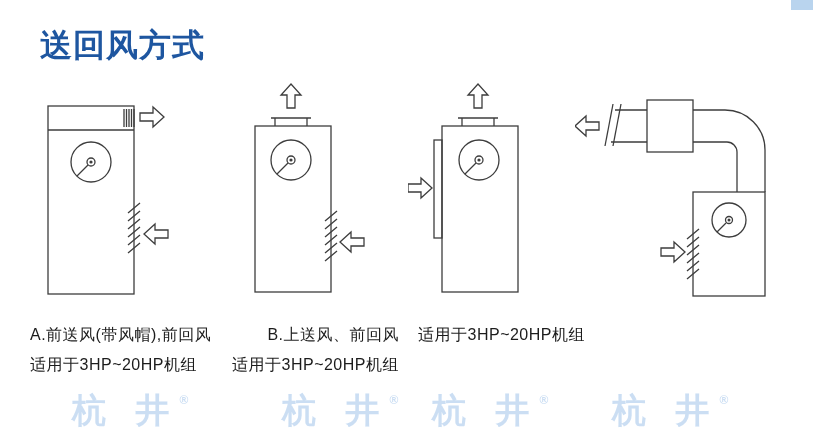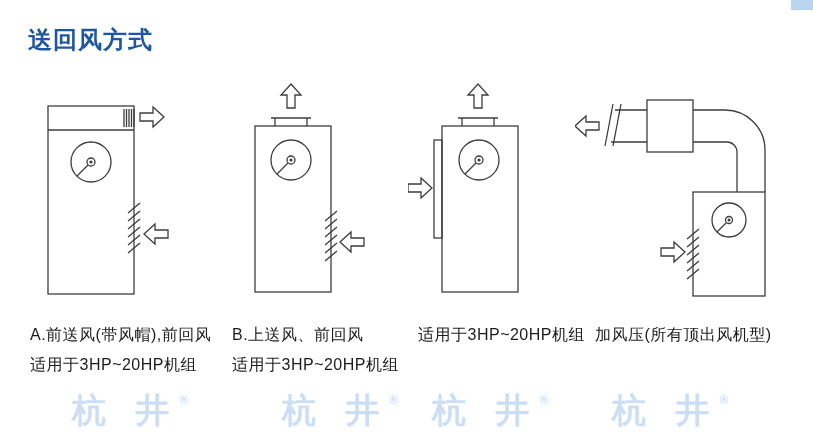--- a/index.html
+++ b/index.html
@@ -9,22 +9,22 @@
   }
   *{margin:0;padding:0;box-sizing:border-box;}
   html,body{width:813px;height:436px;}
   body{
     position:relative;
     background:#ffffff;
     font-family:"Liberation Sans","DejaVu Sans",sans-serif;
     overflow:hidden;
   }
   .page-title{
-    position:absolute;left:28px;top:24px;
-    font-size:24px;font-weight:700;
+    position:absolute;left:40px;top:24px;
+    font-size:32px;font-weight:700;
     color:var(--title_accent);
     letter-spacing:1px;
   }
   .corner-mark{
     position:absolute;top:0;right:0;
     width:22px;height:10px;
     background:#b9d4ee;
   }
   .diagram{position:absolute;}
   .diagram svg{display:block;}
@@ -174,29 +174,28 @@
     <g transform="translate(86,162)">
       <path class="arrow" d="M0,6 L13,6 L13,0 L24,10 L13,20 L13,14 L0,14 Z"></path>
     </g>
   </svg>
 </div>
 
 <div class="caption" style="left:30px;">
   <div>A.前送风(带风帽),前回风</div>
   <div>适用于3HP~20HP机组</div>
 </div>
-<div class="caption" style="left:232px;">
+<div class="caption" style="left:232px;text-align:right;">
   <div>B.上送风、前回风</div>
   <div>适用于3HP~20HP机组</div>
 </div>
 <div class="caption" style="left:418px;">
   <div>适用于3HP~20HP机组</div>
 </div>
 <div class="caption" style="left:595px;">
-  <div>加风压(所有顶出风机型)</div>
 </div>
 
 <div class="watermarks">
   <div class="wm" style="left:72px;"><span>杭 井</span><sup>®</sup></div>
   <div class="wm" style="left:282px;"><span>杭 井</span><sup>®</sup></div>
   <div class="wm" style="left:432px;"><span>杭 井</span><sup>®</sup></div>
   <div class="wm" style="left:612px;"><span>杭 井</span><sup>®</sup></div>
 </div>
 
 </body></html>

